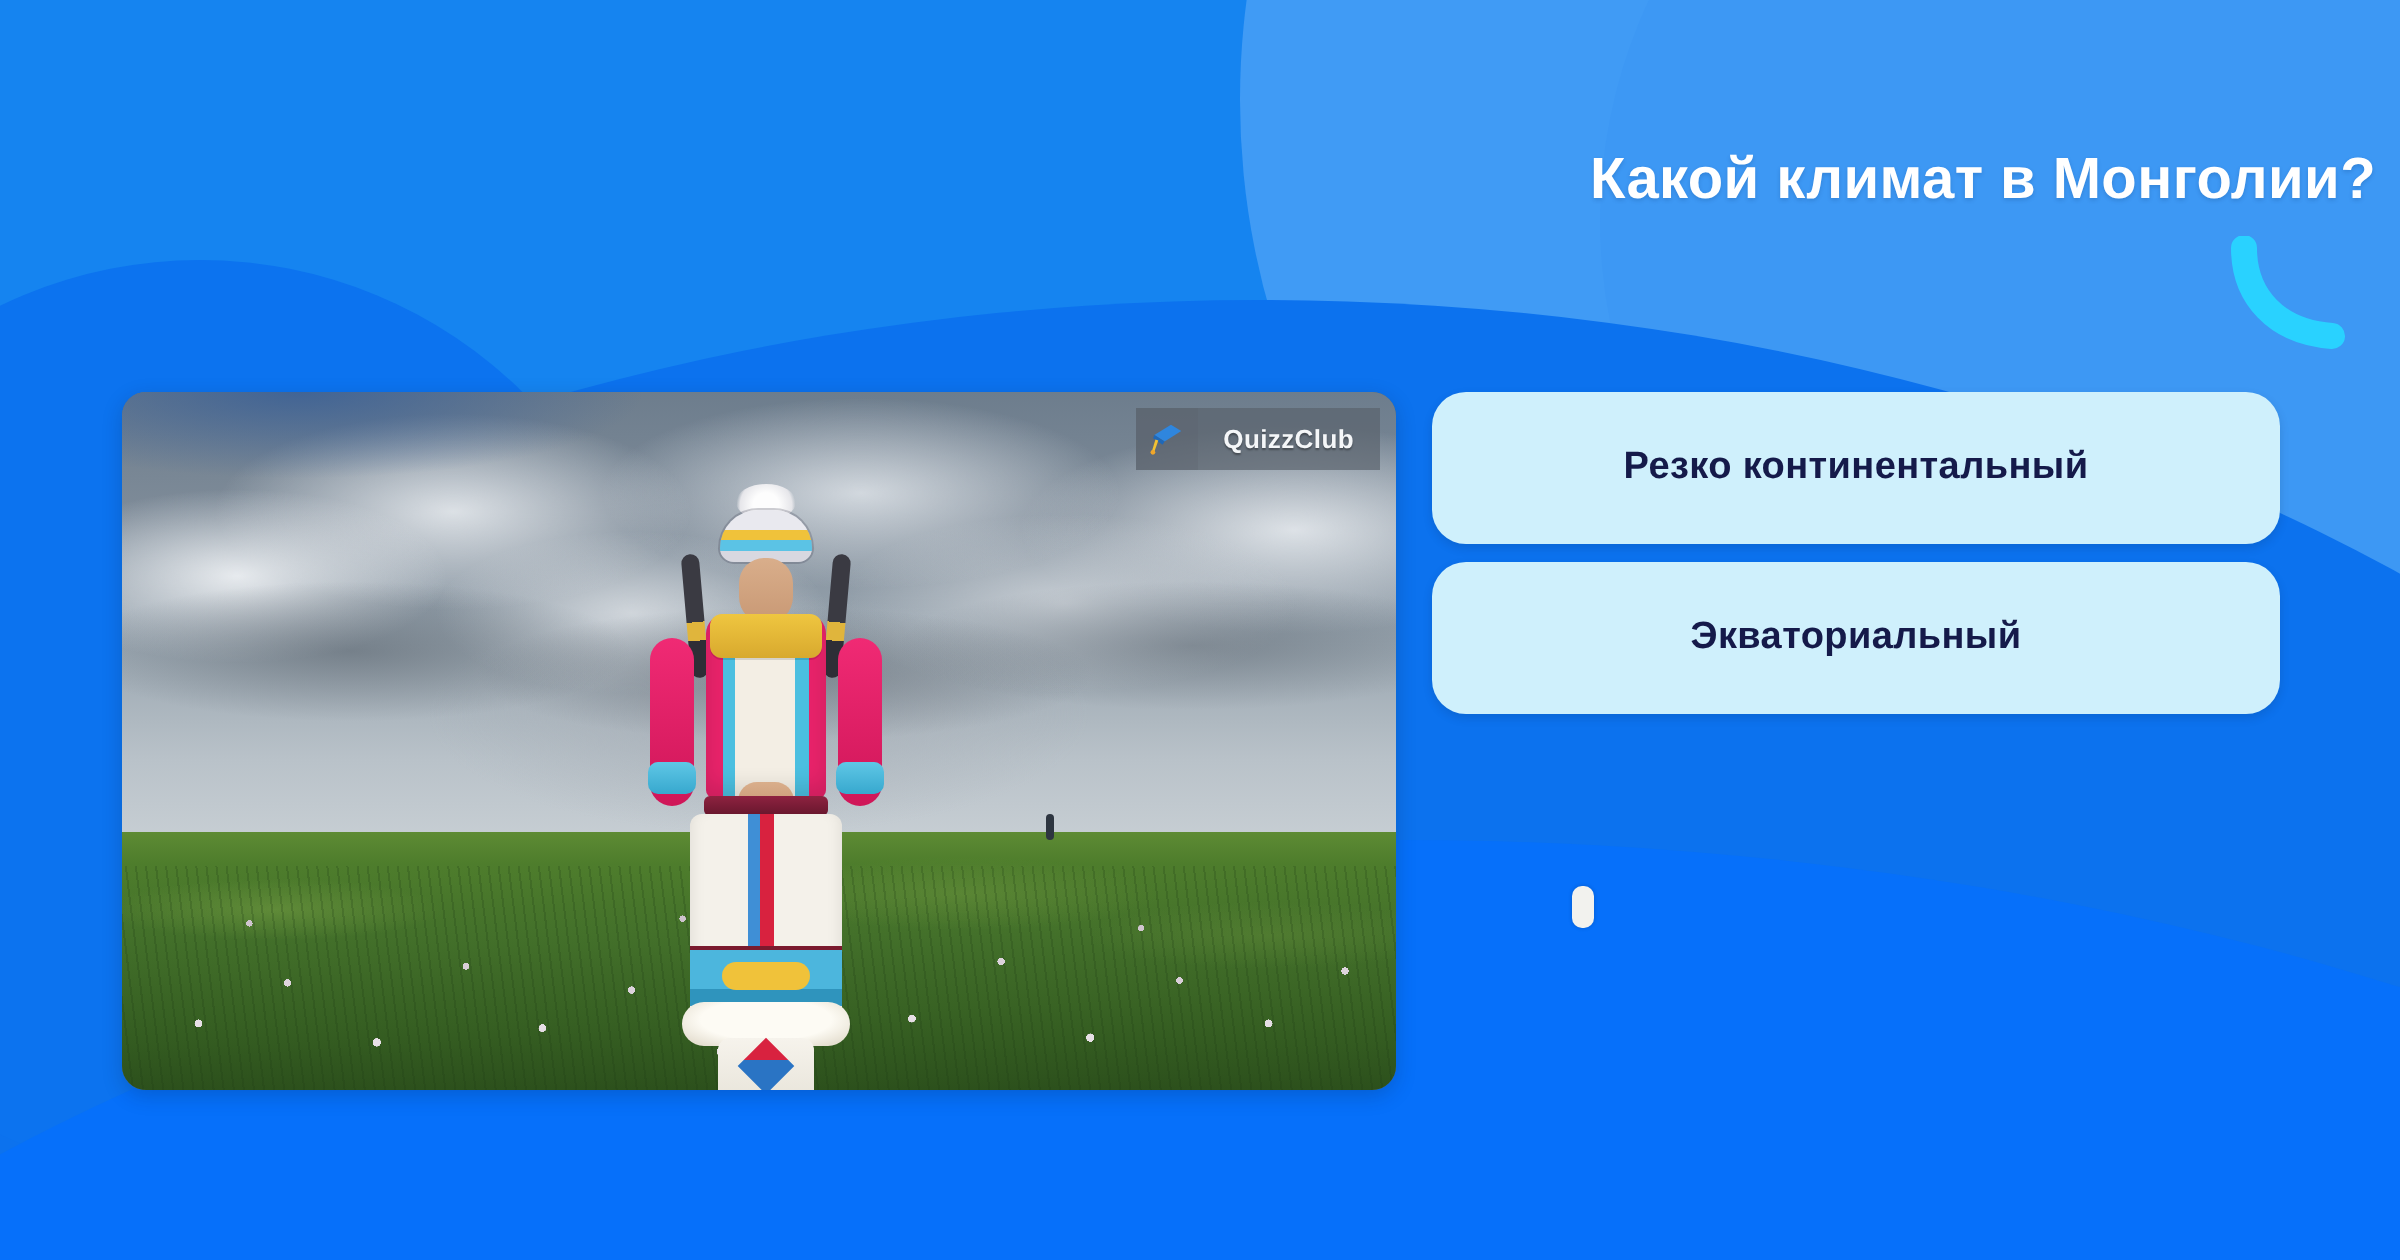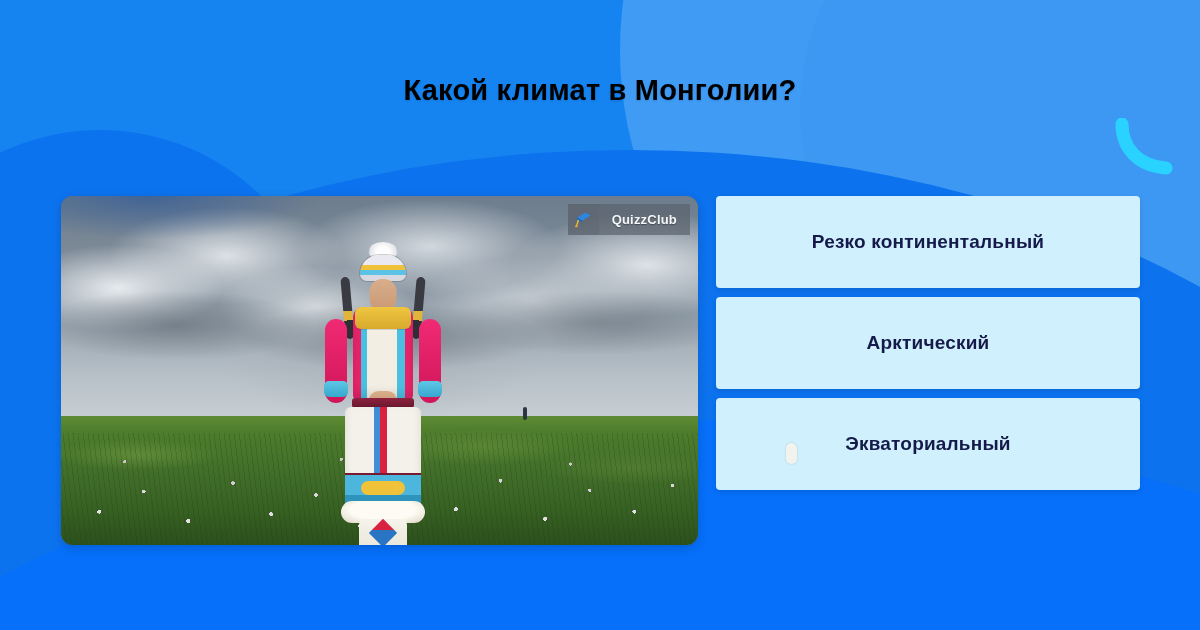--- a/index.html
+++ b/index.html
@@ -69,23 +69,23 @@
   
   .bg-arc {
     right:22px; top:118px;
     width:64px; height:58px;
   }
   .bg-arc svg { display:block; width:100%; height:100%; }
 
   
   .title {
     position:absolute;
-    left:0; right:0; top:74px;
-    text-align:center;
-    color:#000000;
+    left:0; right:12px; top:74px;
+    text-align:right;
+    color:#ffffff;
     font-size:29px;
     font-weight:bold;
     letter-spacing:.2px;
     text-shadow:0 1px 2px rgba(0,40,90,.18);
     z-index:6;
   }
 
   
   .photo-card {
     position:absolute;
@@ -293,22 +293,22 @@
 
   
   .answers {
     position:absolute;
     left:716px; top:196px;
     width:424px;
     z-index:7;
     display:flex; flex-direction:column; gap:9px;
   }
   .answer {
-    height:92px;
-    border-radius:4px;
+    height:76px;
+    border-radius:17px;
     background:#cff0fc;
     color:#151a4a;
     display:flex; align-items:center; justify-content:center;
     font-size:19px; font-weight:bold;
     letter-spacing:.2px;
     box-shadow:0 2px 5px rgba(0,35,80,.16);
     cursor:pointer;
     text-align:center;
     padding:0 14px;
   }
@@ -382,19 +382,18 @@
           <path d="M6.5 13 L4.2 19.6 L3.1 20.9 L2.6 19.3 L4.7 12.3 Z" fill="#f2c233"></path>
           <circle cx="3.1" cy="20.4" r="1.5" fill="#f0a62a"></circle>
         </svg>
       </div>
       <div class="wm-label">QuizzClub</div>
     </div>
   </div>
 
   <div class="answers">
     <div class="answer">Резко континентальный</div>
-    <div class="answer">Арктический</div>
     <div class="answer">Экваториальный</div>
   </div>
 
   <div class="caret"></div>
 
 </div>
 
 </body></html>

